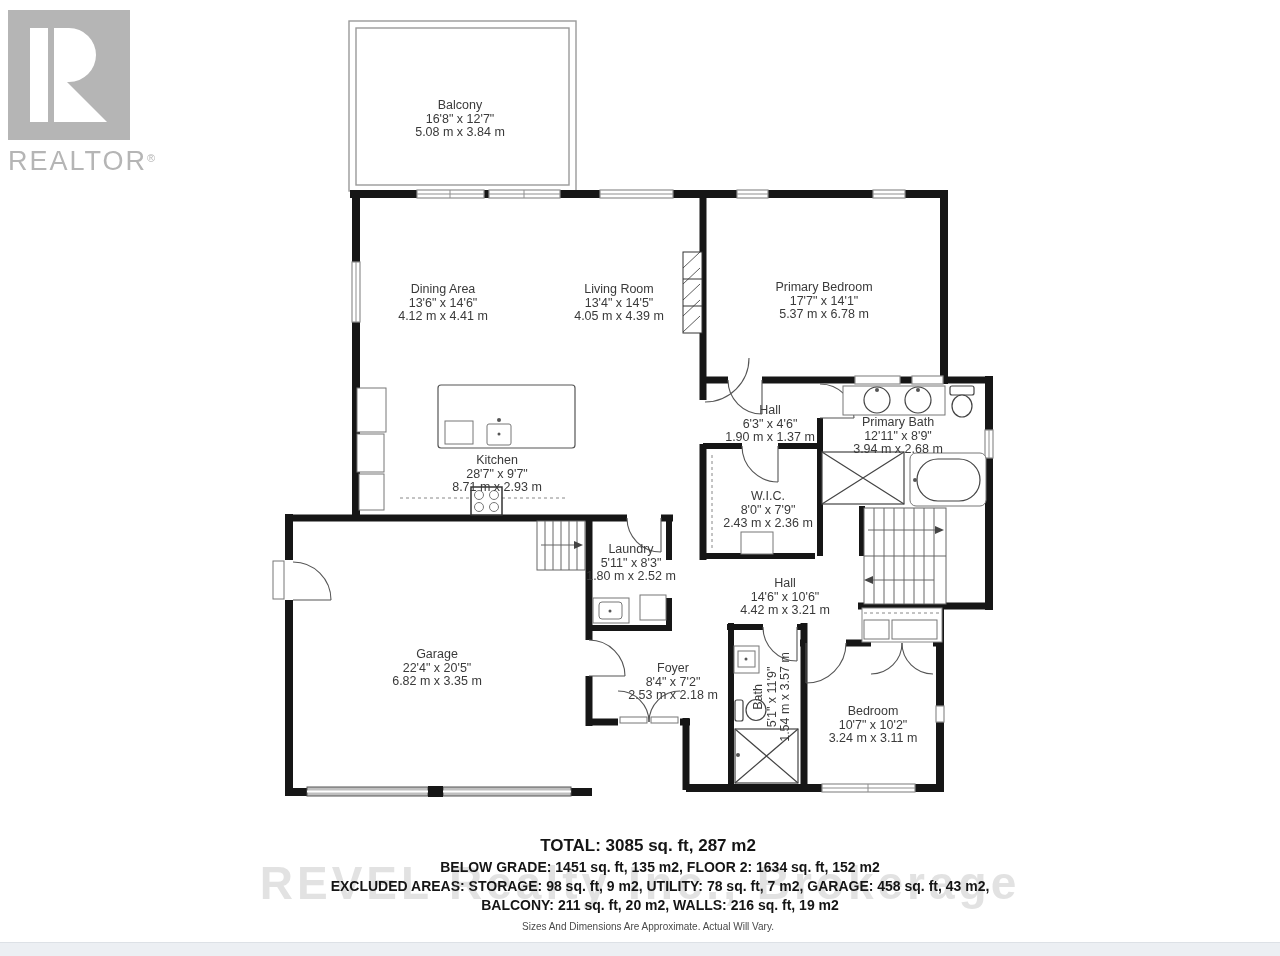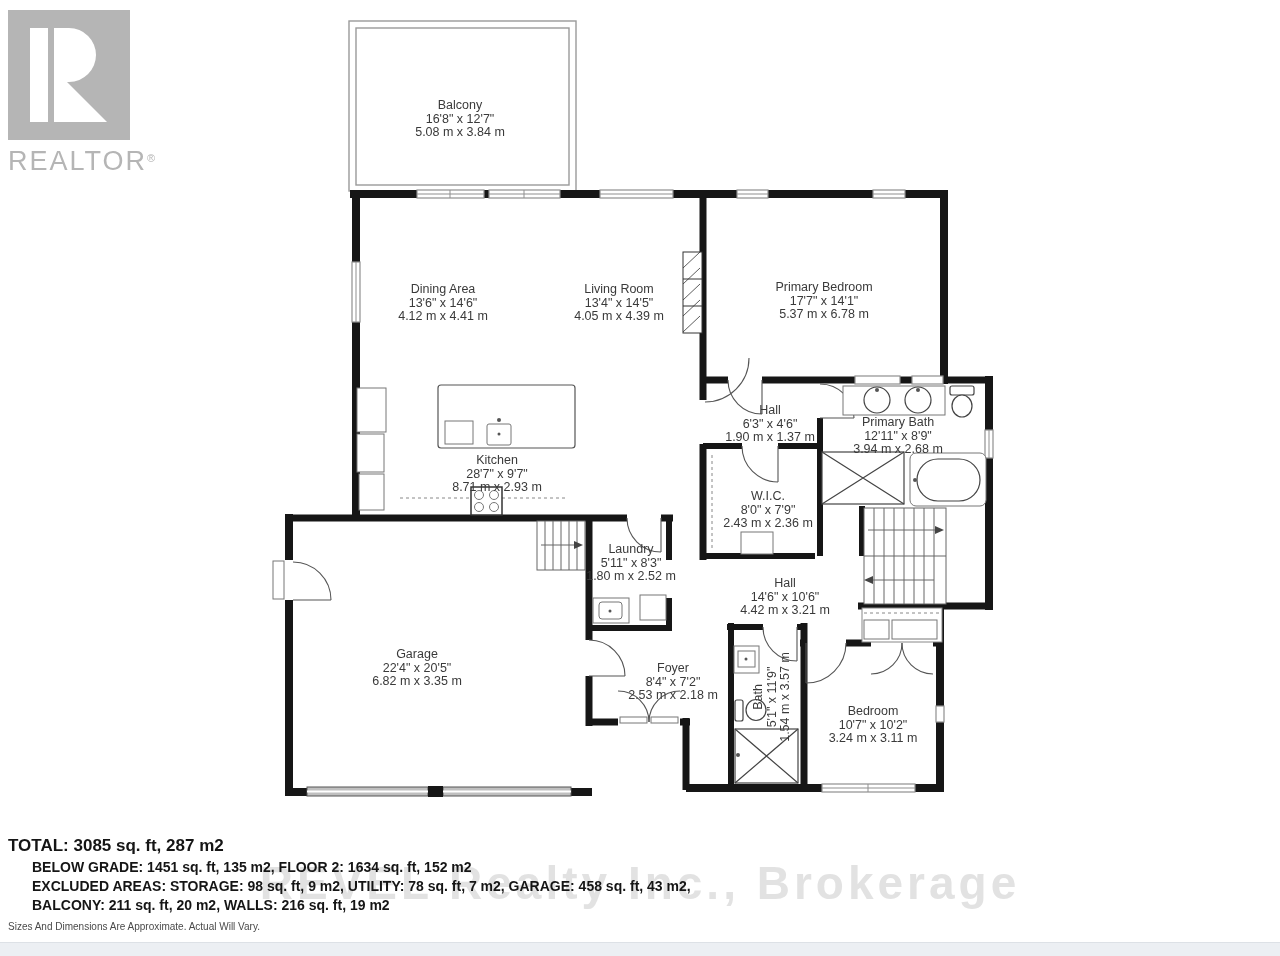--- a/index.html
+++ b/index.html
@@ -23,21 +23,21 @@
   .tread{stroke:#666;stroke-width:1;}
   .fix{stroke:#444;stroke-width:1.2;fill:#fff;}
   .gray{stroke:#9a9a9a;stroke-width:1.4;fill:none;}
   
   .room-label{position:absolute;transform:translateX(-50%);text-align:center;color:#3a3a3a;
               font-size:12.5px;line-height:13.5px;white-space:nowrap;z-index:3;}
   .room-label.vertical{transform:translate(-50%,-50%) rotate(-90deg);}
   
   .watermark{position:absolute;left:0;right:0;top:856px;text-align:center;font-size:46px;font-weight:bold;
              color:rgba(125,125,125,0.22);letter-spacing:4px;white-space:nowrap;z-index:1;}
-  .summary{position:absolute;left:8px;right:0;top:836px;color:#151515;z-index:2;}
+  .summary{position:absolute;left:16px;right:0;top:836px;text-align:center;color:#151515;z-index:2;}
   .summary .l1{font-size:17px;font-weight:bold;margin-bottom:3px;}
   .summary .l2,.summary .l3,.summary .l4{font-size:14px;font-weight:600;margin-bottom:3px;margin-left:24px;}
   .summary .disc{font-size:10px;font-weight:400;color:#4a4a4a;margin-top:8px;}
   .bottom-strip{position:absolute;left:0;bottom:0;width:1280px;height:13px;background:#eceff3;border-top:1px solid #dde1e6;z-index:0;}
 </style>
 </head>
 <body>
 
 <div class="canvas">
 
@@ -286,21 +286,21 @@
   <div class="room-label" style="left:631px;top:543px">
     <div>Laundry</div>
     <div>5'11" x 8'3"</div>
     <div>1.80 m x 2.52 m</div>
   </div>
   <div class="room-label" style="left:785px;top:577px">
     <div>Hall</div>
     <div>14'6" x 10'6"</div>
     <div>4.42 m x 3.21 m</div>
   </div>
-  <div class="room-label" style="left:417px;top:648px">
+  <div class="room-label" style="left:437px;top:648px">
     <div>Garage</div>
     <div>22'4" x 20'5"</div>
     <div>6.82 m x 3.35 m</div>
   </div>
   <div class="room-label" style="left:673px;top:662px">
     <div>Foyer</div>
     <div>8'4" x 7'2"</div>
     <div>2.53 m x 2.18 m</div>
   </div>
   <div class="room-label vertical" style="left:772px;top:697px">

